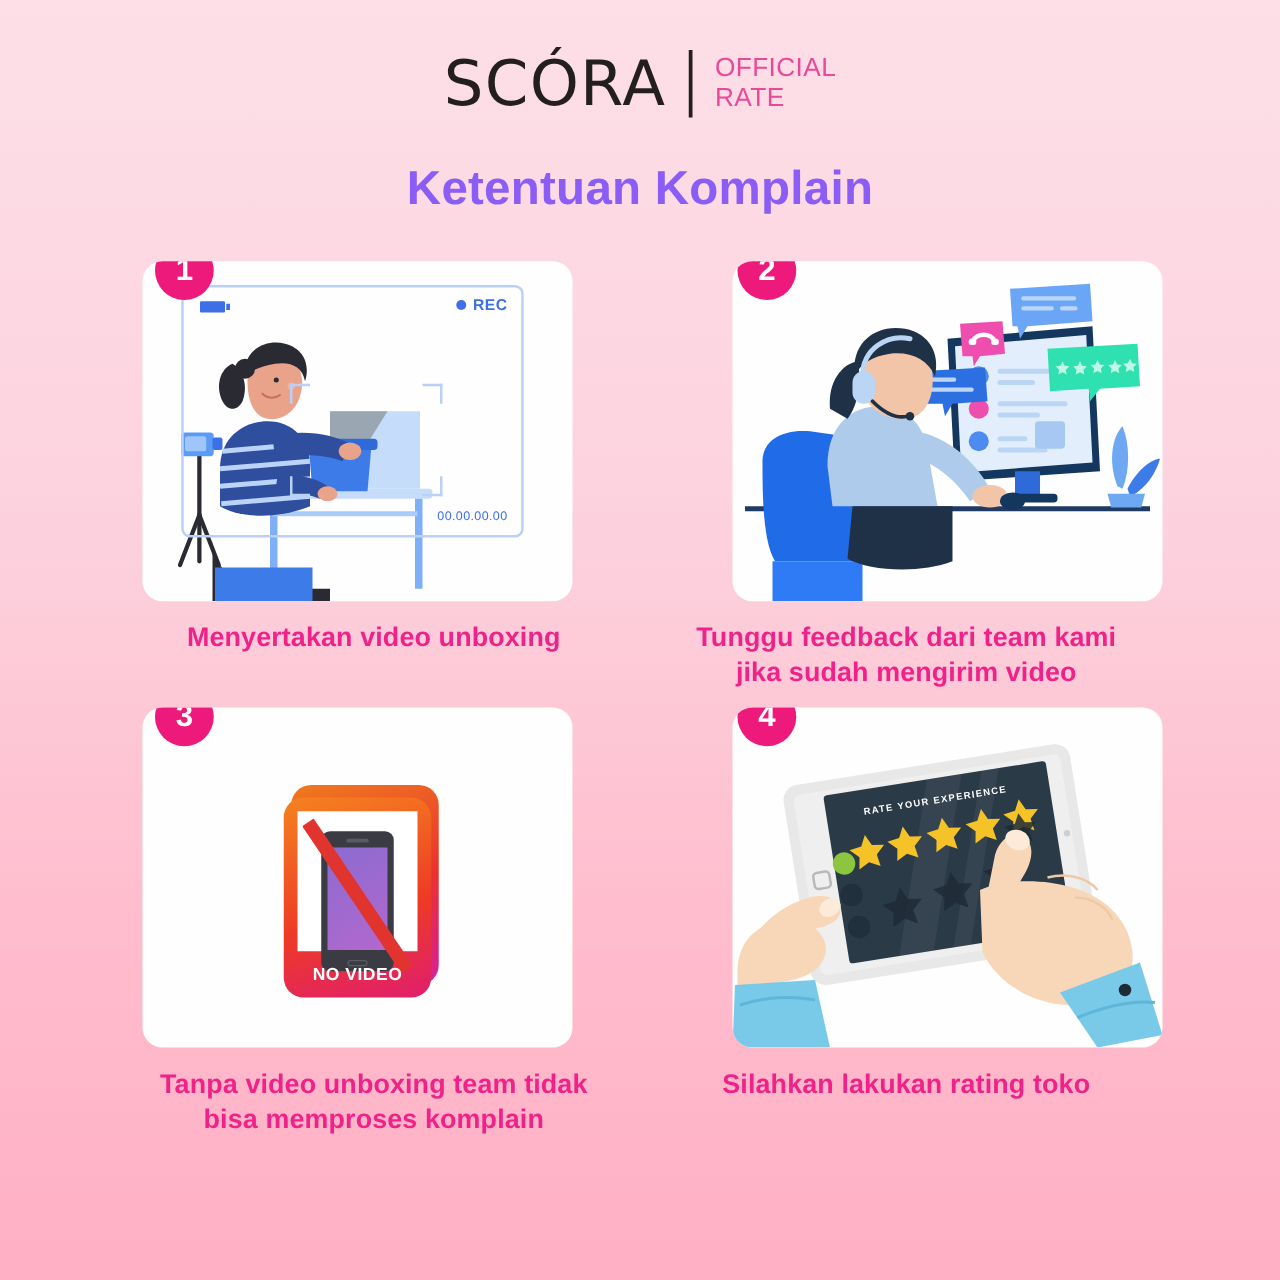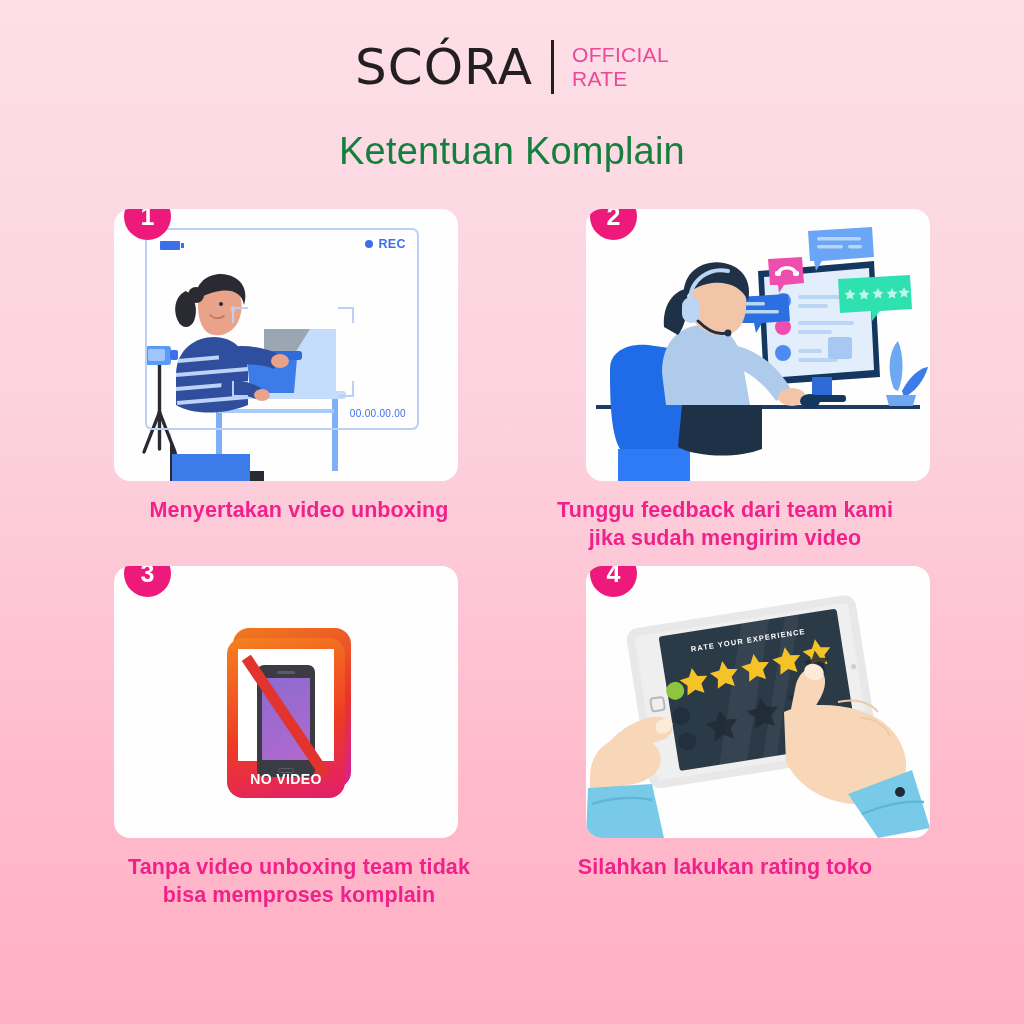--- a/index.html
+++ b/index.html
@@ -25,21 +25,21 @@
     font-weight: 400; line-height: 1;
   }
   .logo-divider { width: 3px; height: 54px; background: #231f20; }
   .logo-sub {
     font-family: "Liberation Sans", sans-serif;
     font-size: 21px; line-height: 1.16; color: #ec4899;
     text-align: left; letter-spacing: .3px;
   }
   .page-title {
     margin-top: 36px;
-    font-size: 38px; font-weight: normal; color: #15803d;
+    font-size: 38px; font-weight: bold; color: #8b5cf6;
     letter-spacing: .2px;
   }
 
   
   .grid {
     margin-top: 36px;
     display: grid;
     grid-template-columns: 1fr 1fr;
     row-gap: 14px;
     padding: 0 86px;

